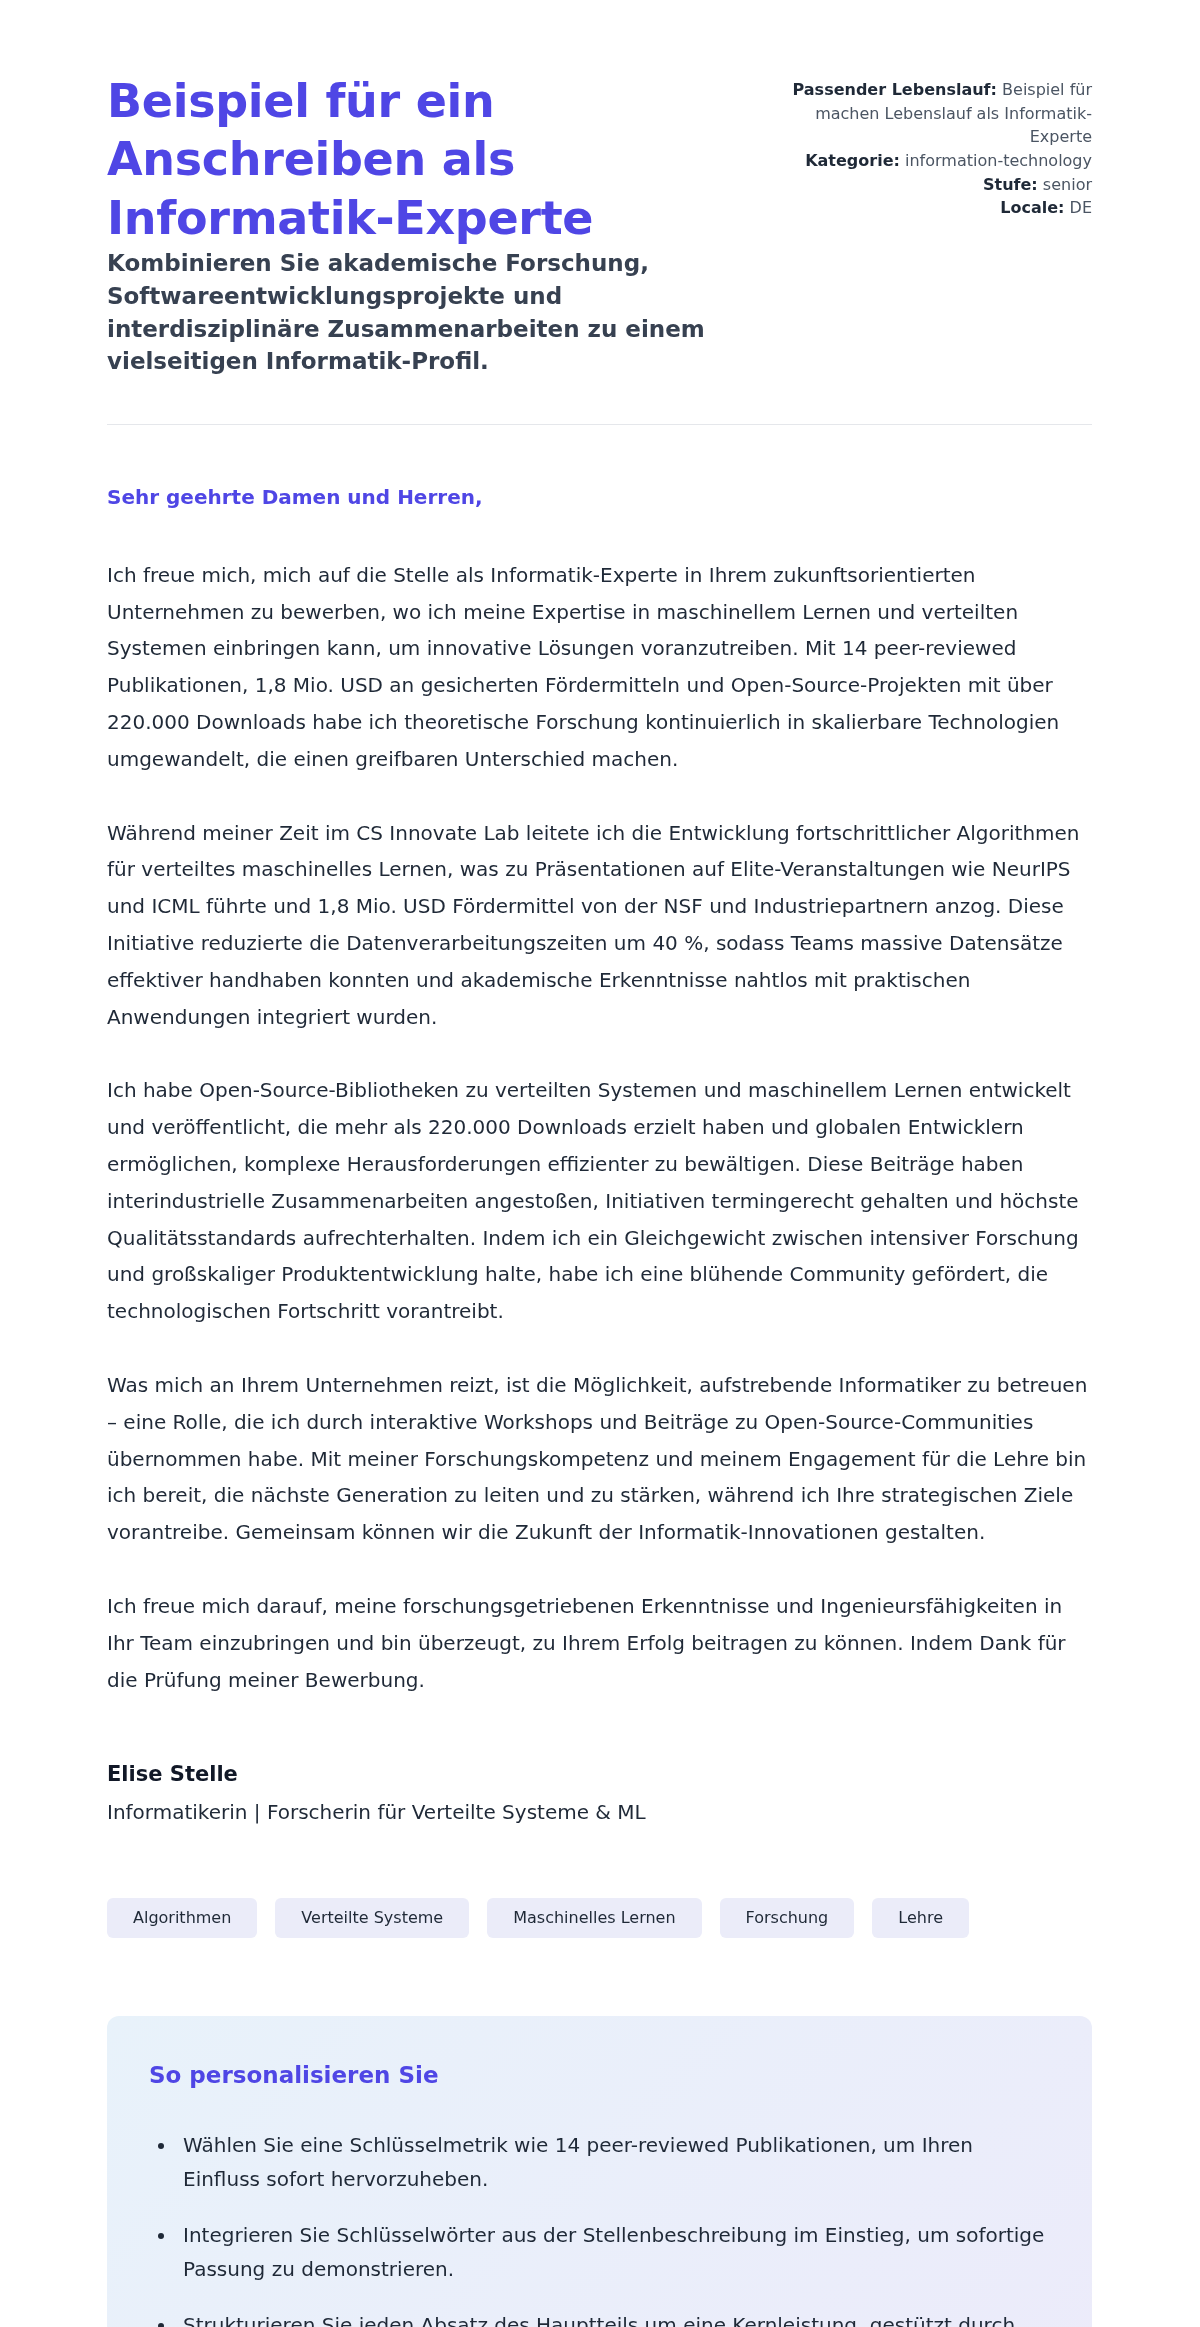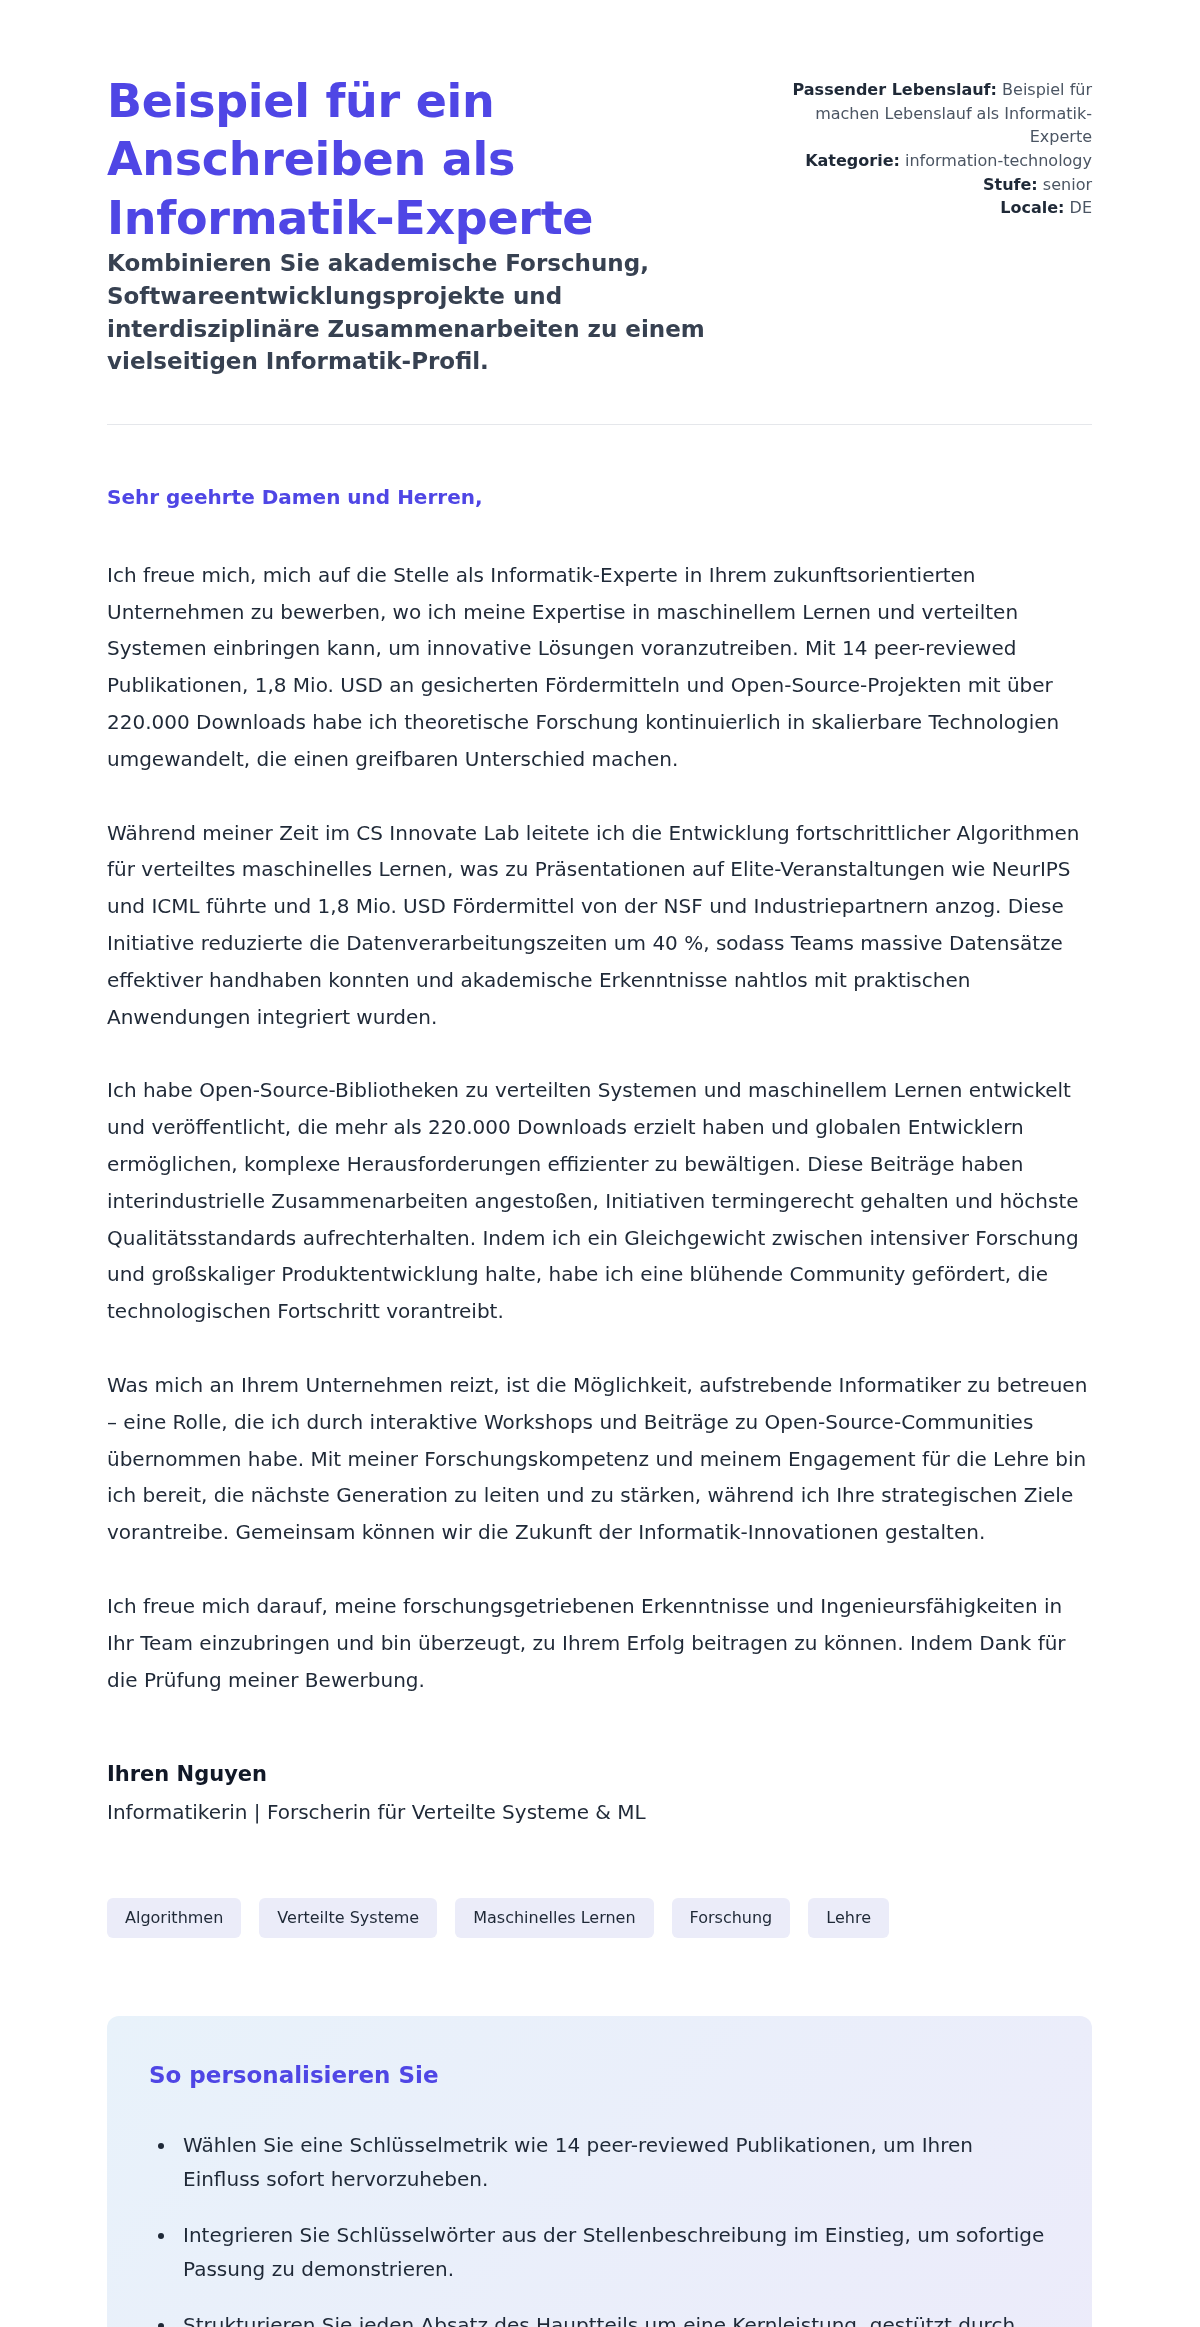--- a/index.html
+++ b/index.html
@@ -85,21 +85,21 @@
     display: flex;
     flex-wrap: wrap;
     gap: 18px;
   }
   .tag-chip {
     display: inline-block;
     background: var(--chipBg, #ebecf9);
     color: #1f2937;
     font-size: 16px;
     line-height: 1;
-    padding: 12px 18px;
+    padding: 12px 26px;
     border-radius: 6px;
     cursor: pointer;
     white-space: nowrap;
   }
   
   .personalize-box {
     margin-top: 78px;
     border-radius: 12px;
     padding: 46px 42px 40px 42px;
     background: linear-gradient(135deg, var(--boxGradientStart, #e8f2fa) 0%, var(--boxGradientEnd, #ecebfa) 100%);
@@ -157,21 +157,21 @@
 
   <div class="letter">
     <div class="greeting">Sehr geehrte Damen und Herren,</div>
     <p class="paragraph">Ich freue mich, mich auf die Stelle als Informatik-Experte in Ihrem zukunftsorientierten Unternehmen zu bewerben, wo ich meine Expertise in maschinellem Lernen und verteilten Systemen einbringen kann, um innovative Lösungen voranzutreiben. Mit 14 peer-reviewed Publikationen, 1,8 Mio. USD an gesicherten Fördermitteln und Open-Source-Projekten mit über 220.000 Downloads habe ich theoretische Forschung kontinuierlich in skalierbare Technologien umgewandelt, die einen greifbaren Unterschied machen.</p>
     <p class="paragraph">Während meiner Zeit im CS Innovate Lab leitete ich die Entwicklung fortschrittlicher Algorithmen für verteiltes maschinelles Lernen, was zu Präsentationen auf Elite-Veranstaltungen wie NeurIPS und ICML führte und 1,8 Mio. USD Fördermittel von der NSF und Industriepartnern anzog. Diese Initiative reduzierte die Datenverarbeitungszeiten um 40 %, sodass Teams massive Datensätze effektiver handhaben konnten und akademische Erkenntnisse nahtlos mit praktischen Anwendungen integriert wurden.</p>
     <p class="paragraph">Ich habe Open-Source-Bibliotheken zu verteilten Systemen und maschinellem Lernen entwickelt und veröffentlicht, die mehr als 220.000 Downloads erzielt haben und globalen Entwicklern ermöglichen, komplexe Herausforderungen effizienter zu bewältigen. Diese Beiträge haben interindustrielle Zusammenarbeiten angestoßen, Initiativen termingerecht gehalten und höchste Qualitätsstandards aufrechterhalten. Indem ich ein Gleichgewicht zwischen intensiver Forschung und großskaliger Produktentwicklung halte, habe ich eine blühende Community gefördert, die technologischen Fortschritt vorantreibt.</p>
     <p class="paragraph">Was mich an Ihrem Unternehmen reizt, ist die Möglichkeit, aufstrebende Informatiker zu betreuen – eine Rolle, die ich durch interaktive Workshops und Beiträge zu Open-Source-Communities übernommen habe. Mit meiner Forschungskompetenz und meinem Engagement für die Lehre bin ich bereit, die nächste Generation zu leiten und zu stärken, während ich Ihre strategischen Ziele vorantreibe. Gemeinsam können wir die Zukunft der Informatik-Innovationen gestalten.</p>
     <p class="paragraph">Ich freue mich darauf, meine forschungsgetriebenen Erkenntnisse und Ingenieursfähigkeiten in Ihr Team einzubringen und bin überzeugt, zu Ihrem Erfolg beitragen zu können. Indem Dank für die Prüfung meiner Bewerbung.</p>
 
     <div class="signature">
-      <div class="signature-name">Ihren Nguyen</div>
+      <div class="signature-name">Elise Stelle</div>
       <div class="signature-role">Informatikerin | Forscherin für Verteilte Systeme &amp; ML</div>
     </div>
   </div>
 
   <div class="tag-list">
     <span class="tag-chip">Algorithmen</span>
     <span class="tag-chip">Verteilte Systeme</span>
     <span class="tag-chip">Maschinelles Lernen</span>
     <span class="tag-chip">Forschung</span>
     <span class="tag-chip">Lehre</span>

